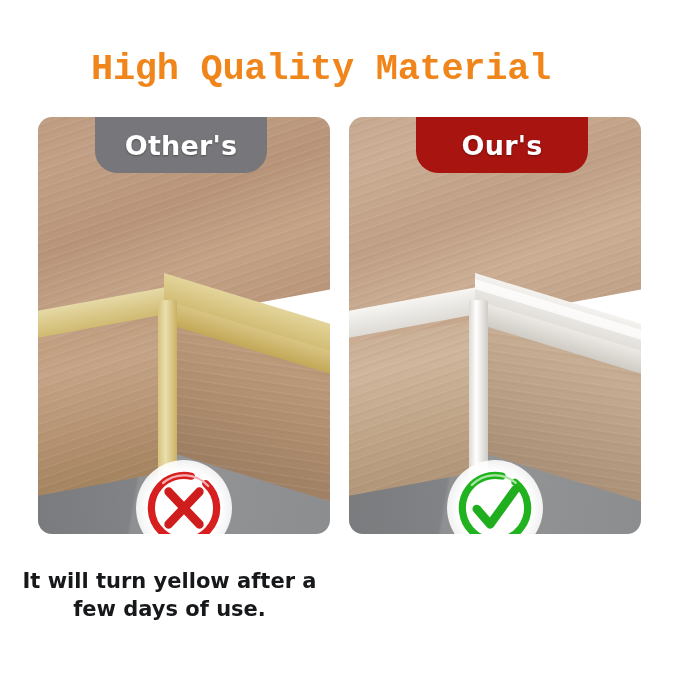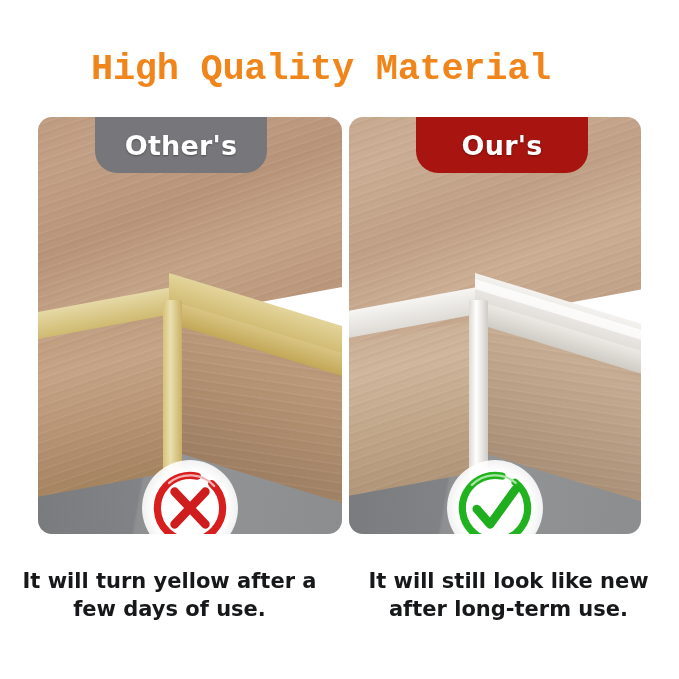--- a/index.html
+++ b/index.html
@@ -40,21 +40,21 @@
   }
 
   .panel {
     position: absolute;
     top: 0;
     width: 292px;
     height: 417px;
     border-radius: 14px;
     overflow: hidden;
   }
-  .panel-left  { left: 0; padding-left: 12px; }
+  .panel-left  { left: 0; }
   .panel-right { left: 311px; }
 
   
   .scene { position: absolute; inset: 0; }
 
   
   .wall {
     position: absolute;
     left: 0; right: 0; bottom: 0;
     height: 205px;
@@ -306,14 +306,13 @@
         <circle cx="50" cy="50" r="34" fill="none" stroke="#a9e6a4" stroke-width="2.4" stroke-linecap="round" stroke-dasharray="50 164" transform="rotate(-135 50 50)"></circle>
         <path d="M31 51 L45 67 L71 31" fill="none" stroke="#1fae1d" stroke-width="9" stroke-linecap="round" stroke-linejoin="round"></path>
       </svg>
     </div>
   </div>
 
 </div>
 
 <div class="captions">
   <div class="caption">It will turn yellow after a few days of use.</div>
-  <div class="caption">It will still look like new after long-term use.</div>
 </div>
 
 </body></html>

